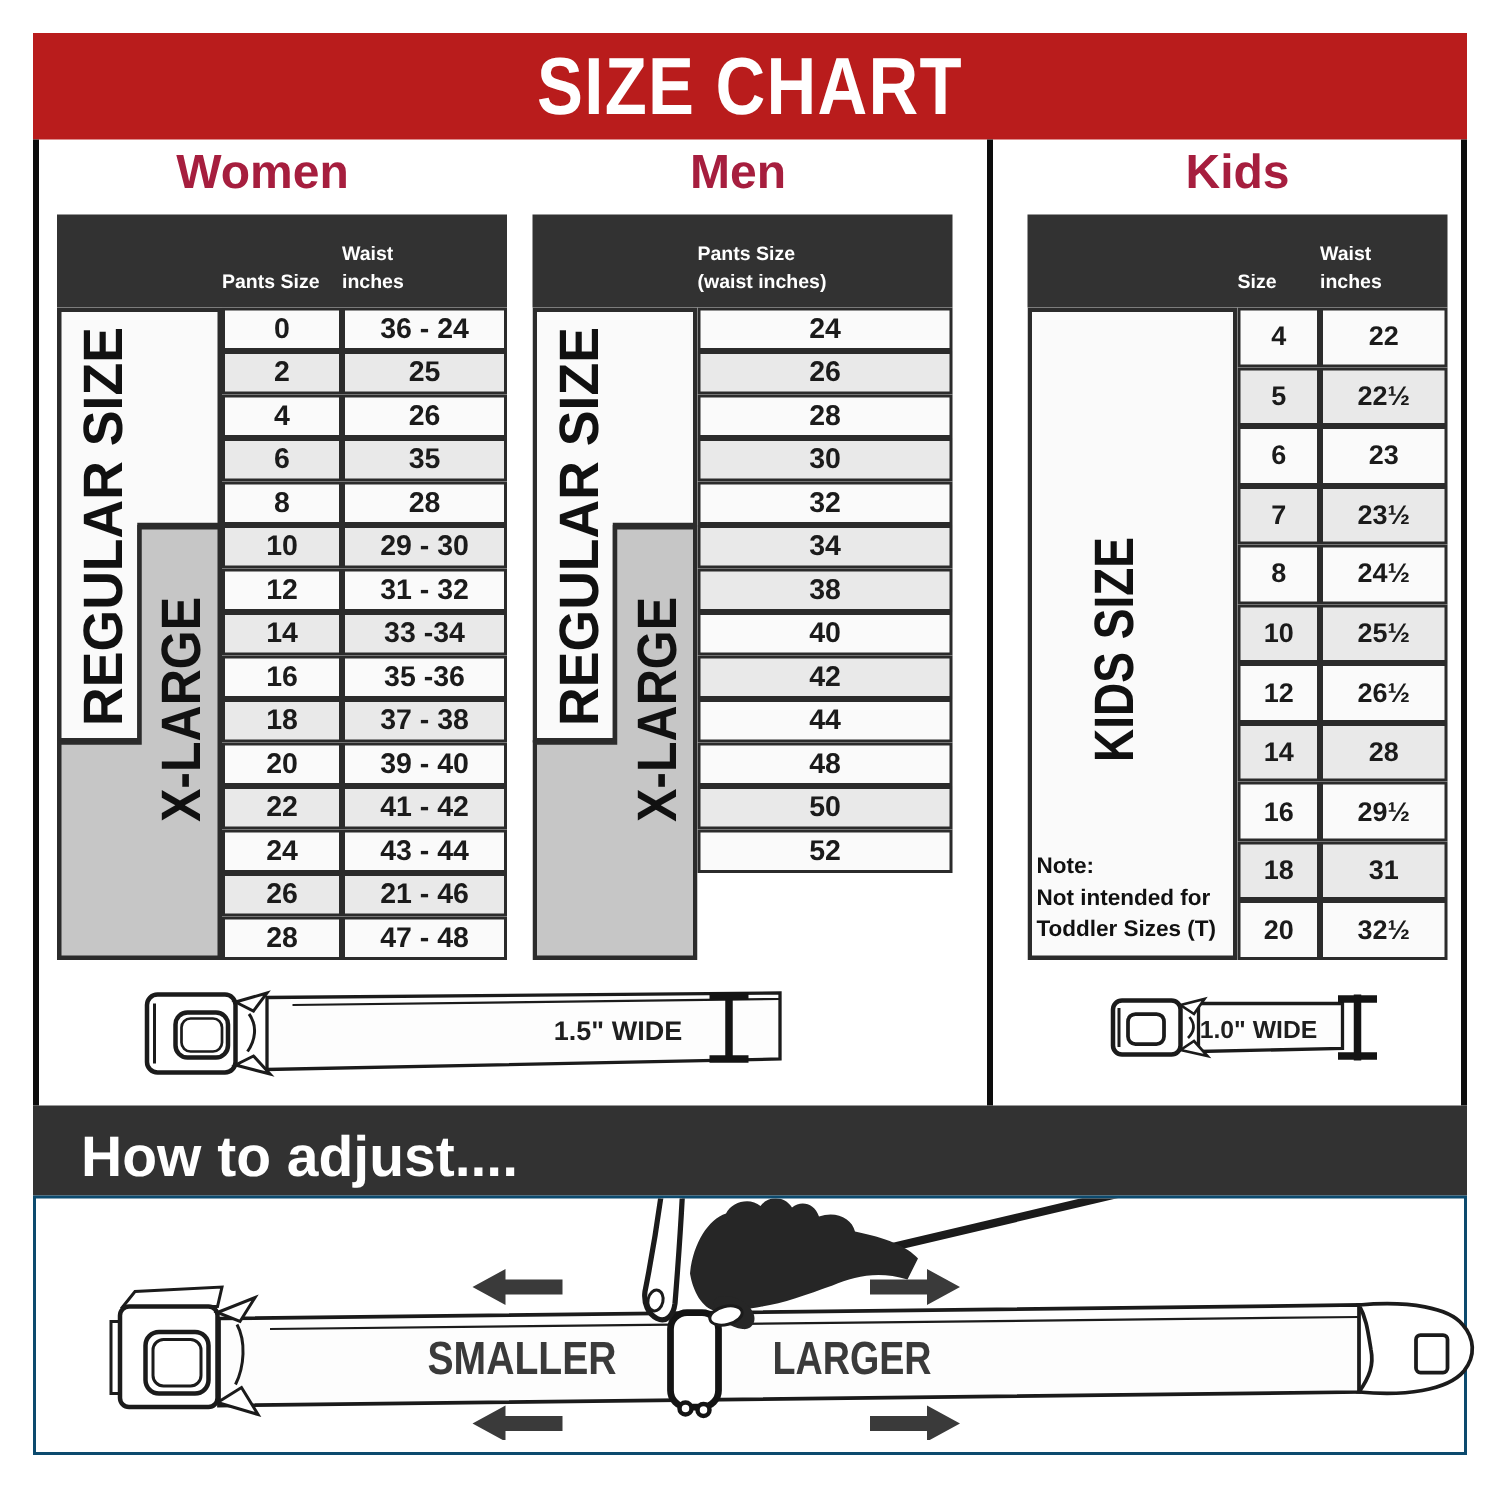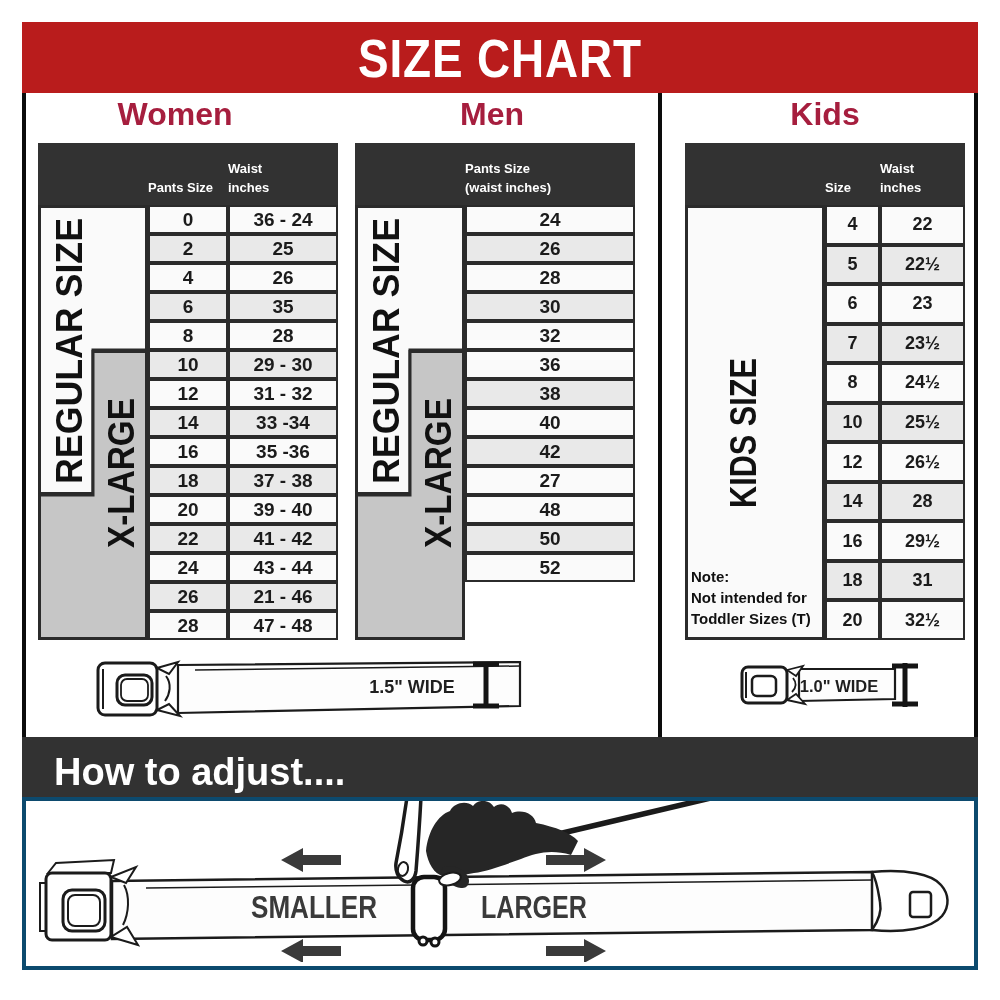--- a/index.html
+++ b/index.html
@@ -58,21 +58,21 @@
   svg text{font-family:"Liberation Sans",sans-serif;}
   .rot-lbl{font-size:37px;font-weight:bold;fill:#111;}
   .note-txt{font-size:15px;font-weight:bold;fill:#111;}
   .belt-txt{font-weight:bold;fill:#1f1f1f;}
 
   
   .adjust-bar{left:22px;top:737px;width:956px;height:71px;background:#323232;
               display:flex;align-items:center;box-sizing:border-box;padding-left:32px;}
   .adjust-title{color:#fff;font-size:38px;font-weight:bold;white-space:nowrap;}
   .adjust-panel{left:22px;top:797px;width:956px;height:173px;background:#fff;
-                border:4px solid #0c4a6e;box-sizing:border-box;}
+                border:2px solid #0c4a6e;box-sizing:border-box;padding-left:36px;}
   .adj-word{font-size:31px;font-weight:bold;fill:#3a3a3a;}
 </style>
 </head>
 <body>
 
 <div class="page">
 
   <div class="abs title-bar">
     <span class="title-text">SIZE CHART</span>
   </div>
@@ -163,30 +163,30 @@
       <div class="cell r-even">24</div>
 
       <div class="cell r-odd">26</div>
 
       <div class="cell r-even">28</div>
 
       <div class="cell r-odd">30</div>
 
       <div class="cell r-even">32</div>
 
-
-      <div class="cell r-even">36</div>
+      <div class="cell r-odd">34</div>
+
 
       <div class="cell r-odd">38</div>
 
       <div class="cell r-even">40</div>
 
       <div class="cell r-odd">42</div>
 
-      <div class="cell r-even">27</div>
+      <div class="cell r-even">44</div>
 
 
       <div class="cell r-even">48</div>
 
       <div class="cell r-odd">50</div>
 
       <div class="cell r-even">52</div>
     </div>
 
   <div class="abs thead kids-thead">

